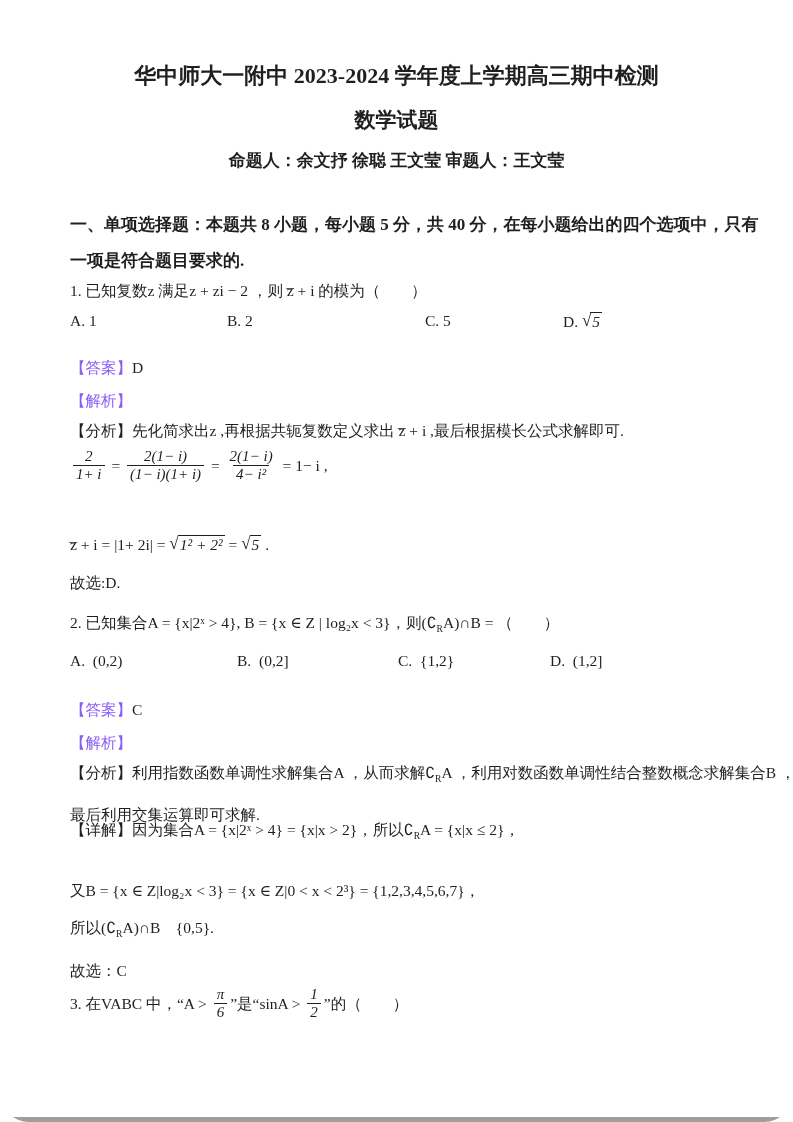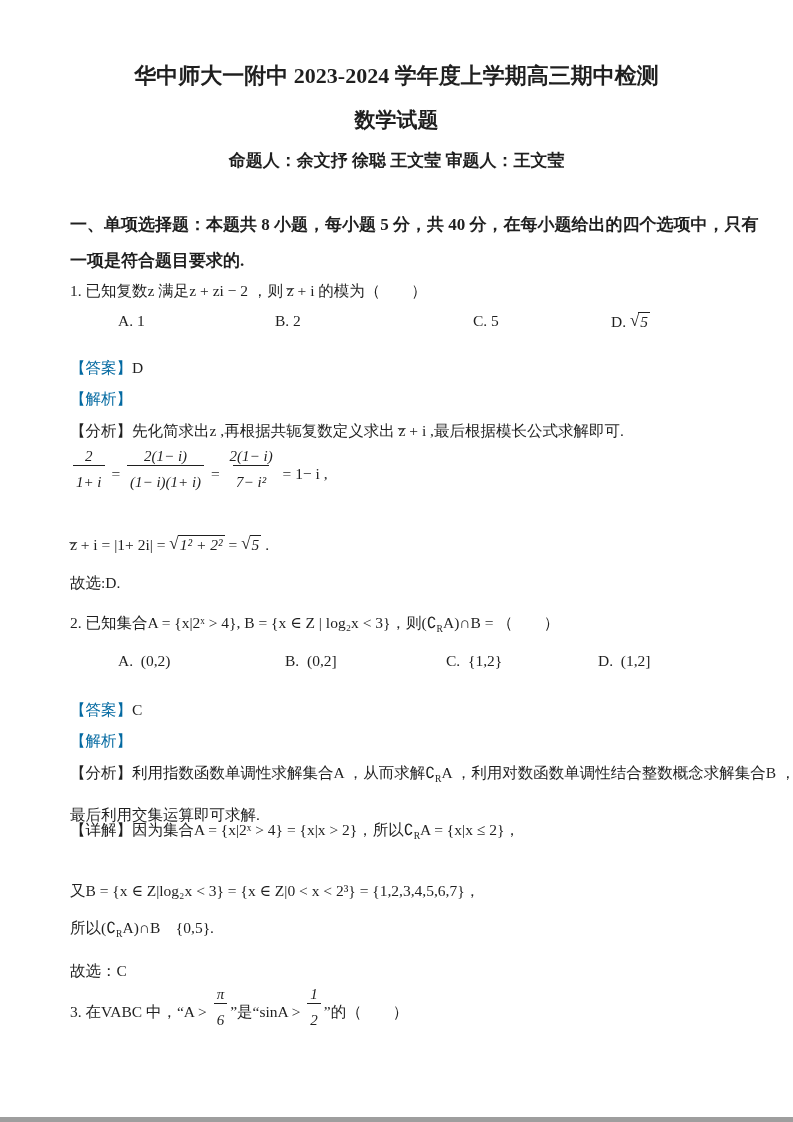--- a/index.html
+++ b/index.html
@@ -3,39 +3,40 @@
 <meta charset="utf-8">
 <style>
   html,body{margin:0;padding:0;background:#ffffff;}
   .page{
     position:relative;
     width:793px;height:1122px;
     background:#ffffff;
     font-family:"Liberation Serif","DejaVu Serif",serif;
     color:#1f1f1f;
     overflow:hidden;
+    border-radius:29px;
   }
   .line{position:absolute;white-space:pre;font-size:15.5px;line-height:1.25;}
   .center{left:0;right:0;text-align:center;}
   .bold{font-weight:bold;}
-  .blue{color:#0369a1;font-family:Liberation Mono, monospace;}
+  .blue{color:#8b5cf6;}
   .t1{font-size:22px;}
   .t2{font-size:21px;}
   .h17{font-size:17px;}
   .mathline{display:flex;align-items:center;}
   .mathline > span{white-space:pre;}
   .frac{display:inline-flex;flex-direction:column;align-items:center;
         font-style:italic;line-height:1.15;margin:0 3px;vertical-align:middle;font-size:15px;}
-  .frac .den{border-top:1px solid #1f1f1f;padding:8px 3px;}
+  .frac .den{border-top:1px solid #1f1f1f;padding:0 3px;}
   .frac .num{padding:0 3px;}
   .sqrt{display:inline-flex;align-items:flex-start;font-style:italic;}
   .sqrt .sign{font-style:normal;line-height:1;font-size:1.1em;margin-right:-1px;}
   .sqrt .body{border-top:1px solid #1f1f1f;padding:0 2px;line-height:1.2;}
   .cset sub{font-size:0.62em;}
-  .optrow{position:absolute;left:0;right:0;height:24px;margin-left:48px;}
+  .optrow{position:absolute;left:0;right:0;height:24px;}
   .optrow .opt{position:absolute;white-space:pre;font-size:15.5px;}
   .bottom-edge{position:absolute;left:0;right:0;bottom:0;height:5px;background:#9e9e9e;}
 </style>
 </head>
 <body>
 
 <div class="page">
 
   <div class="line center bold t1" style="top:62px">华中师大一附中 2023-2024 学年度上学期高三期中检测</div>
   <div class="line center bold h17" style="top:150px">命题人：余文抒 徐聪 王文莹 审题人：王文莹</div>
@@ -54,21 +55,21 @@
 
   <div class="line" style="top:358px;left:70px"><span class="blue">【答案】</span><span>D</span></div>
   <div class="line blue" style="top:391px;left:70px">【解析】</div>
   <div class="line" style="top:421px;left:70px">【分析】先化简求出z ,再根据共轭复数定义求出 z̅ + i ,最后根据模长公式求解即可.</div>
 
   <div class="line mathline" style="top:448px;left:70px">
     <span class="frac"><span class="num">2</span><span class="den">1+ i</span></span>
     <span> = </span>
     <span class="frac"><span class="num">2(1− i)</span><span class="den">(1− i)(1+ i)</span></span>
     <span> = </span>
-    <span class="frac"><span class="num">2(1− i)</span><span class="den">7− i²</span></span>
+    <span class="frac"><span class="num">2(1− i)</span><span class="den">4− i²</span></span>
     <span> = 1− i ,</span>
   </div>
 
 
   <div class="line mathline" style="top:535px;left:70px">
     <span>z̅ + i = |1+ 2i| = </span>
     <span class="sqrt"><span class="sign">√</span><span class="body">1² + 2²</span></span>
     <span> = </span>
     <span class="sqrt"><span class="sign">√</span><span class="body">5</span></span>
     <span> .</span>

